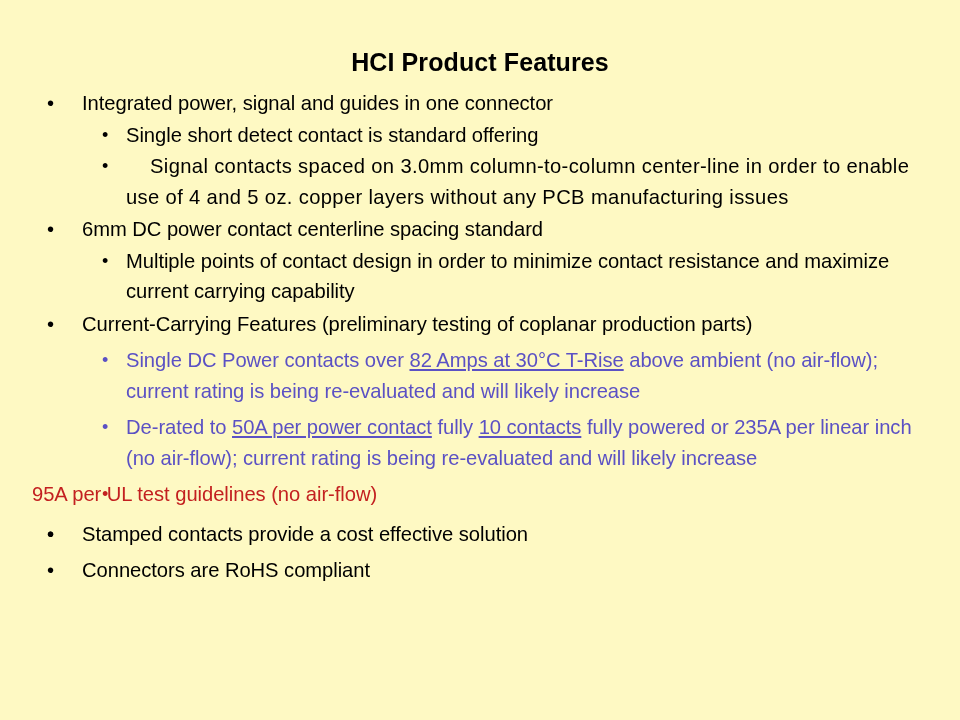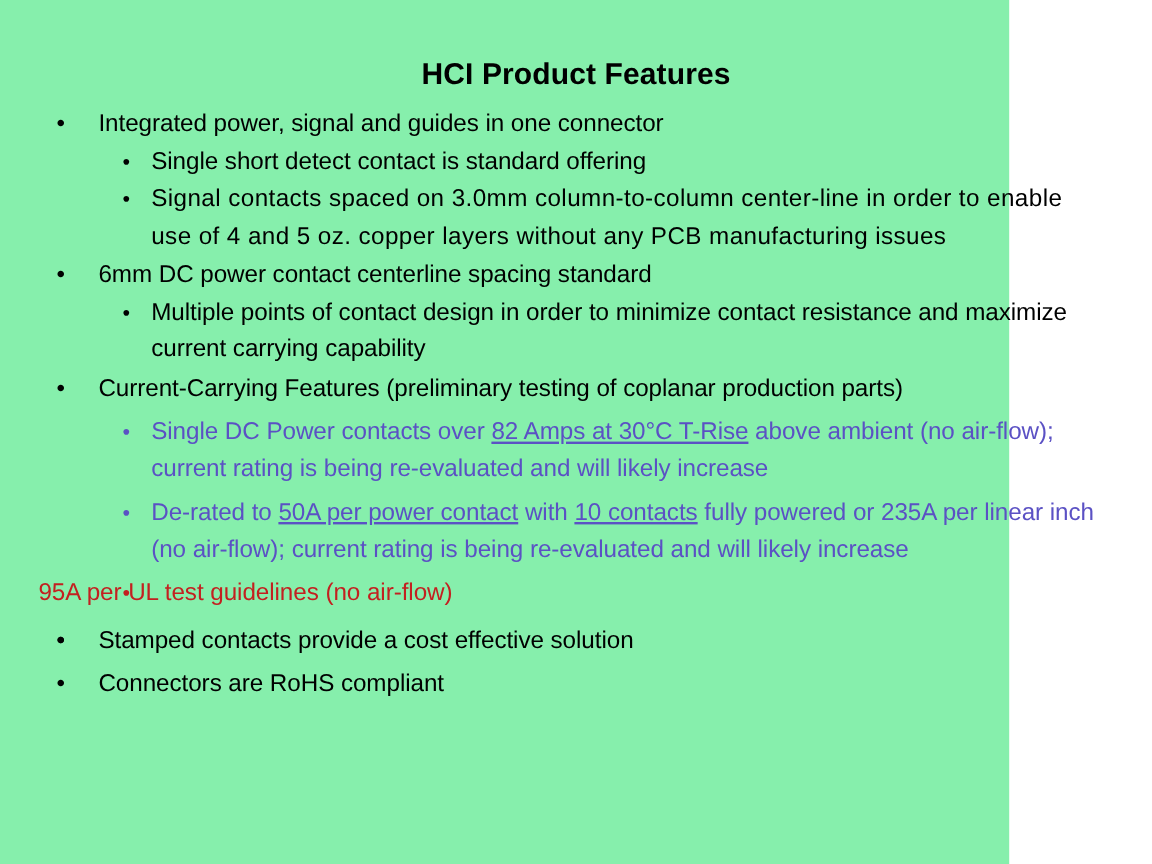--- a/index.html
+++ b/index.html
@@ -10,23 +10,23 @@
   body {
     width: 960px;
     height: 720px;
     font-family: "Liberation Sans", sans-serif;
     color: #000000;
     overflow: hidden;
   }
 
   .slide {
     position: relative;
-    width: 841px;
+    width: 960px;
     height: 720px;
-    background: #86efac;
+    background: #fef9c3;
     box-sizing: border-box;
   }
 
   .slide-title {
     position: absolute;
     top: 49px;
     left: 0;
     width: 960px;
     text-align: center;
     font-size: 25px;
@@ -93,21 +93,21 @@
   .red { color: #c32020; }
   .red .marker { color: #c32020; }
 
   .u { text-decoration: underline; text-underline-offset: 2px; }
 
   
   .gap-sm { margin-bottom: 2px; }
   .gap-md { margin-bottom: 6px; }
   .gap-lg { margin-bottom: 9px; padding-left: 16px; }
 
-  .wide-space { letter-spacing: 0.35px; }
+  .wide-space { letter-spacing: 0.35px; margin-left: 24px; }
 </style>
 </head>
 <body>
 
 <div class="slide">
 
   <div class="slide-title">HCI Product Features</div>
 
   <div class="body-area">
 
@@ -144,21 +144,21 @@
     <div class="bullet lvl2 purple gap-md">
       <span class="marker"></span>
       <span class="txt">
         <span>Single DC Power contacts over </span><span class="u">82 Amps at 30°C T-Rise</span><span> above ambient (no air-flow); current rating is being re-evaluated and will likely increase</span>
       </span>
     </div>
 
     <div class="bullet lvl2 purple gap-md">
       <span class="marker"></span>
       <span class="txt">
-        <span>De-rated to </span><span class="u">50A per power contact</span><span> with </span><span class="u">10 contacts</span><span> fully powered or 235A per linear inch (no air-flow); current rating is being re-evaluated and will likely increase</span>
+        <span>De-rated to </span><span class="u">50A per power contact</span><span> fully </span><span class="u">10 contacts</span><span> fully powered or 235A per linear inch (no air-flow); current rating is being re-evaluated and will likely increase</span>
       </span>
     </div>
 
     <div class="bullet lvl2 red gap-lg">
       <span class="marker"></span>
       <span class="txt">95A per UL test guidelines (no air-flow)</span>
     </div>
 
     <div class="bullet lvl1 gap-md">
       <span class="marker"></span>

